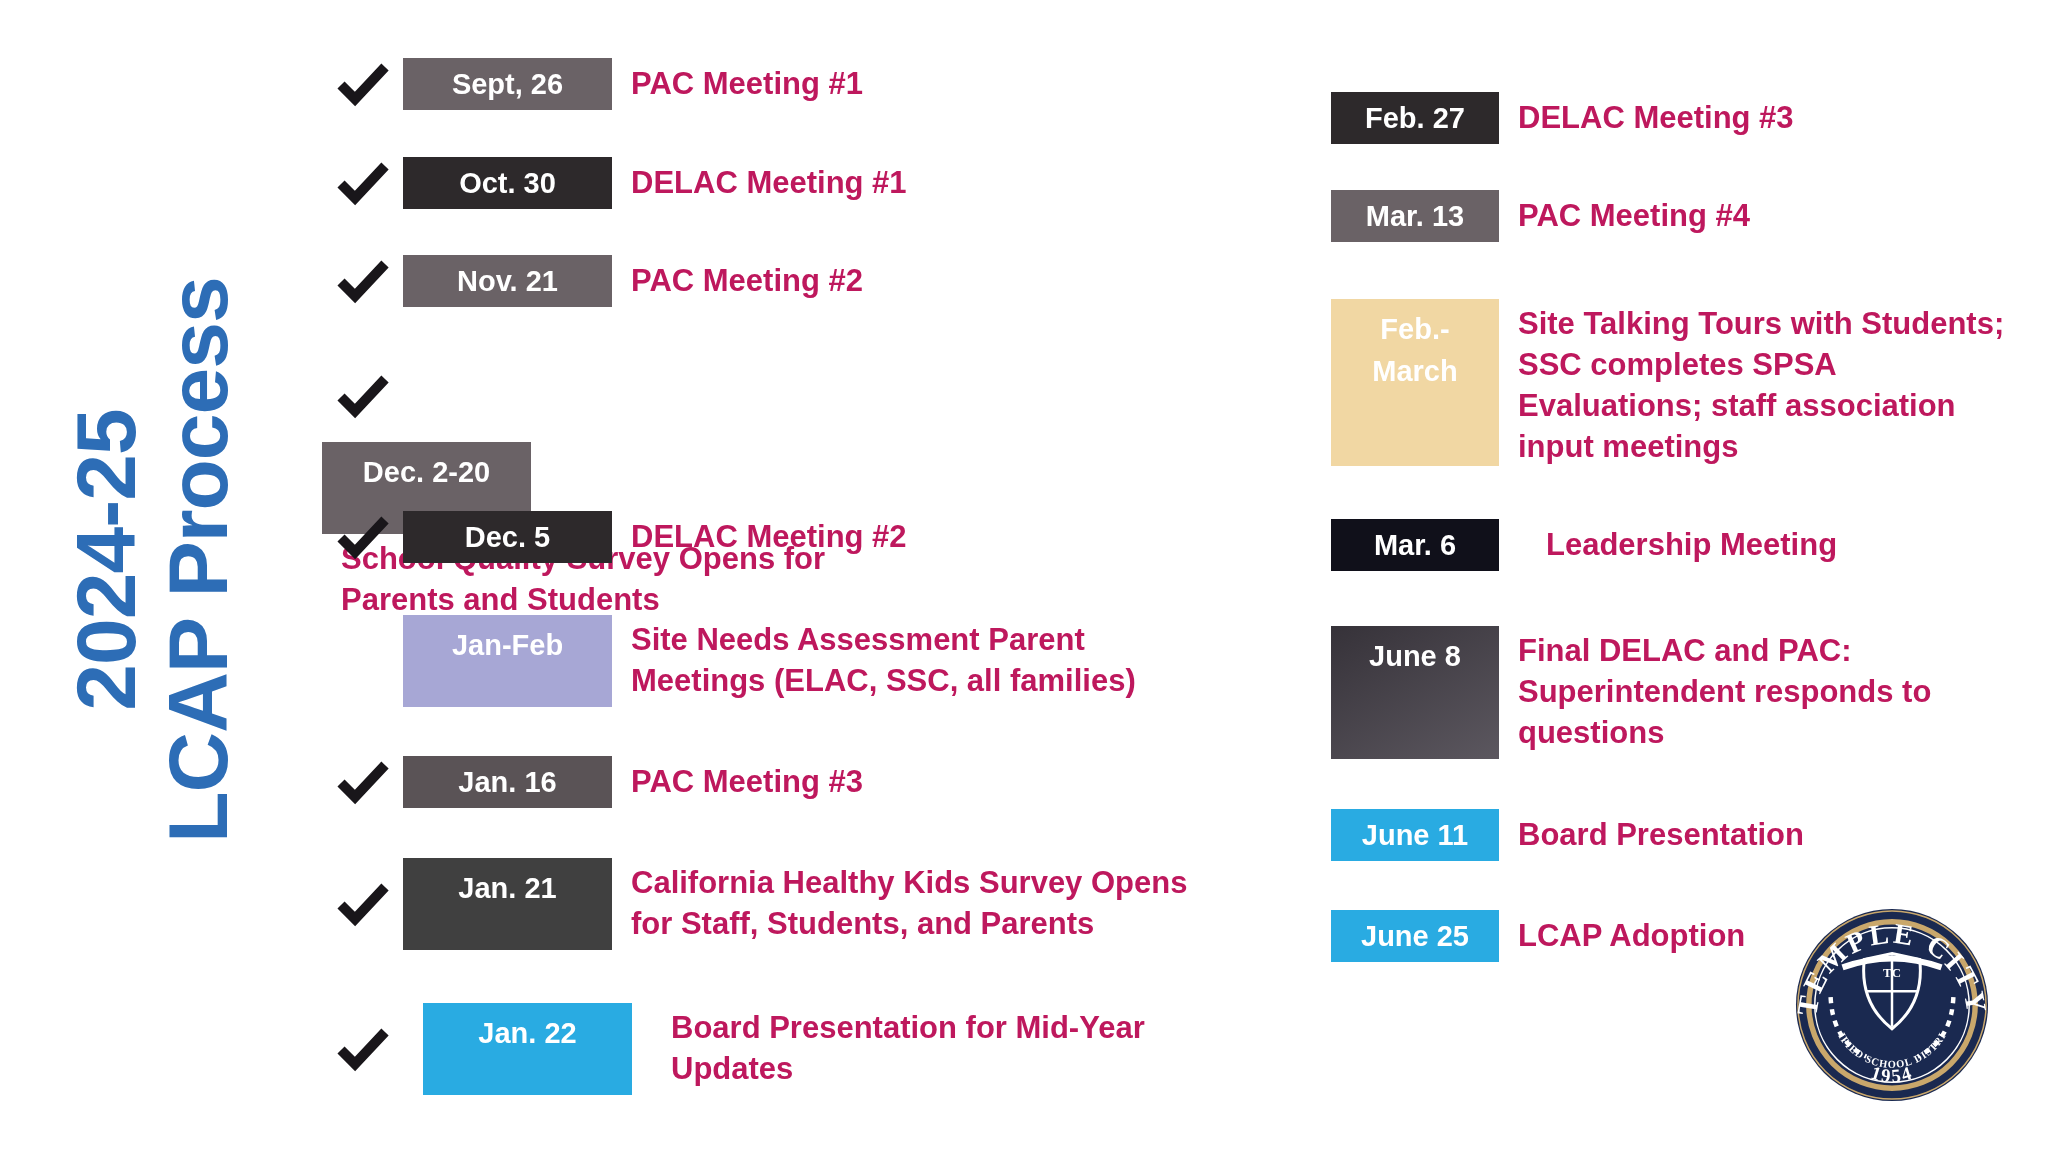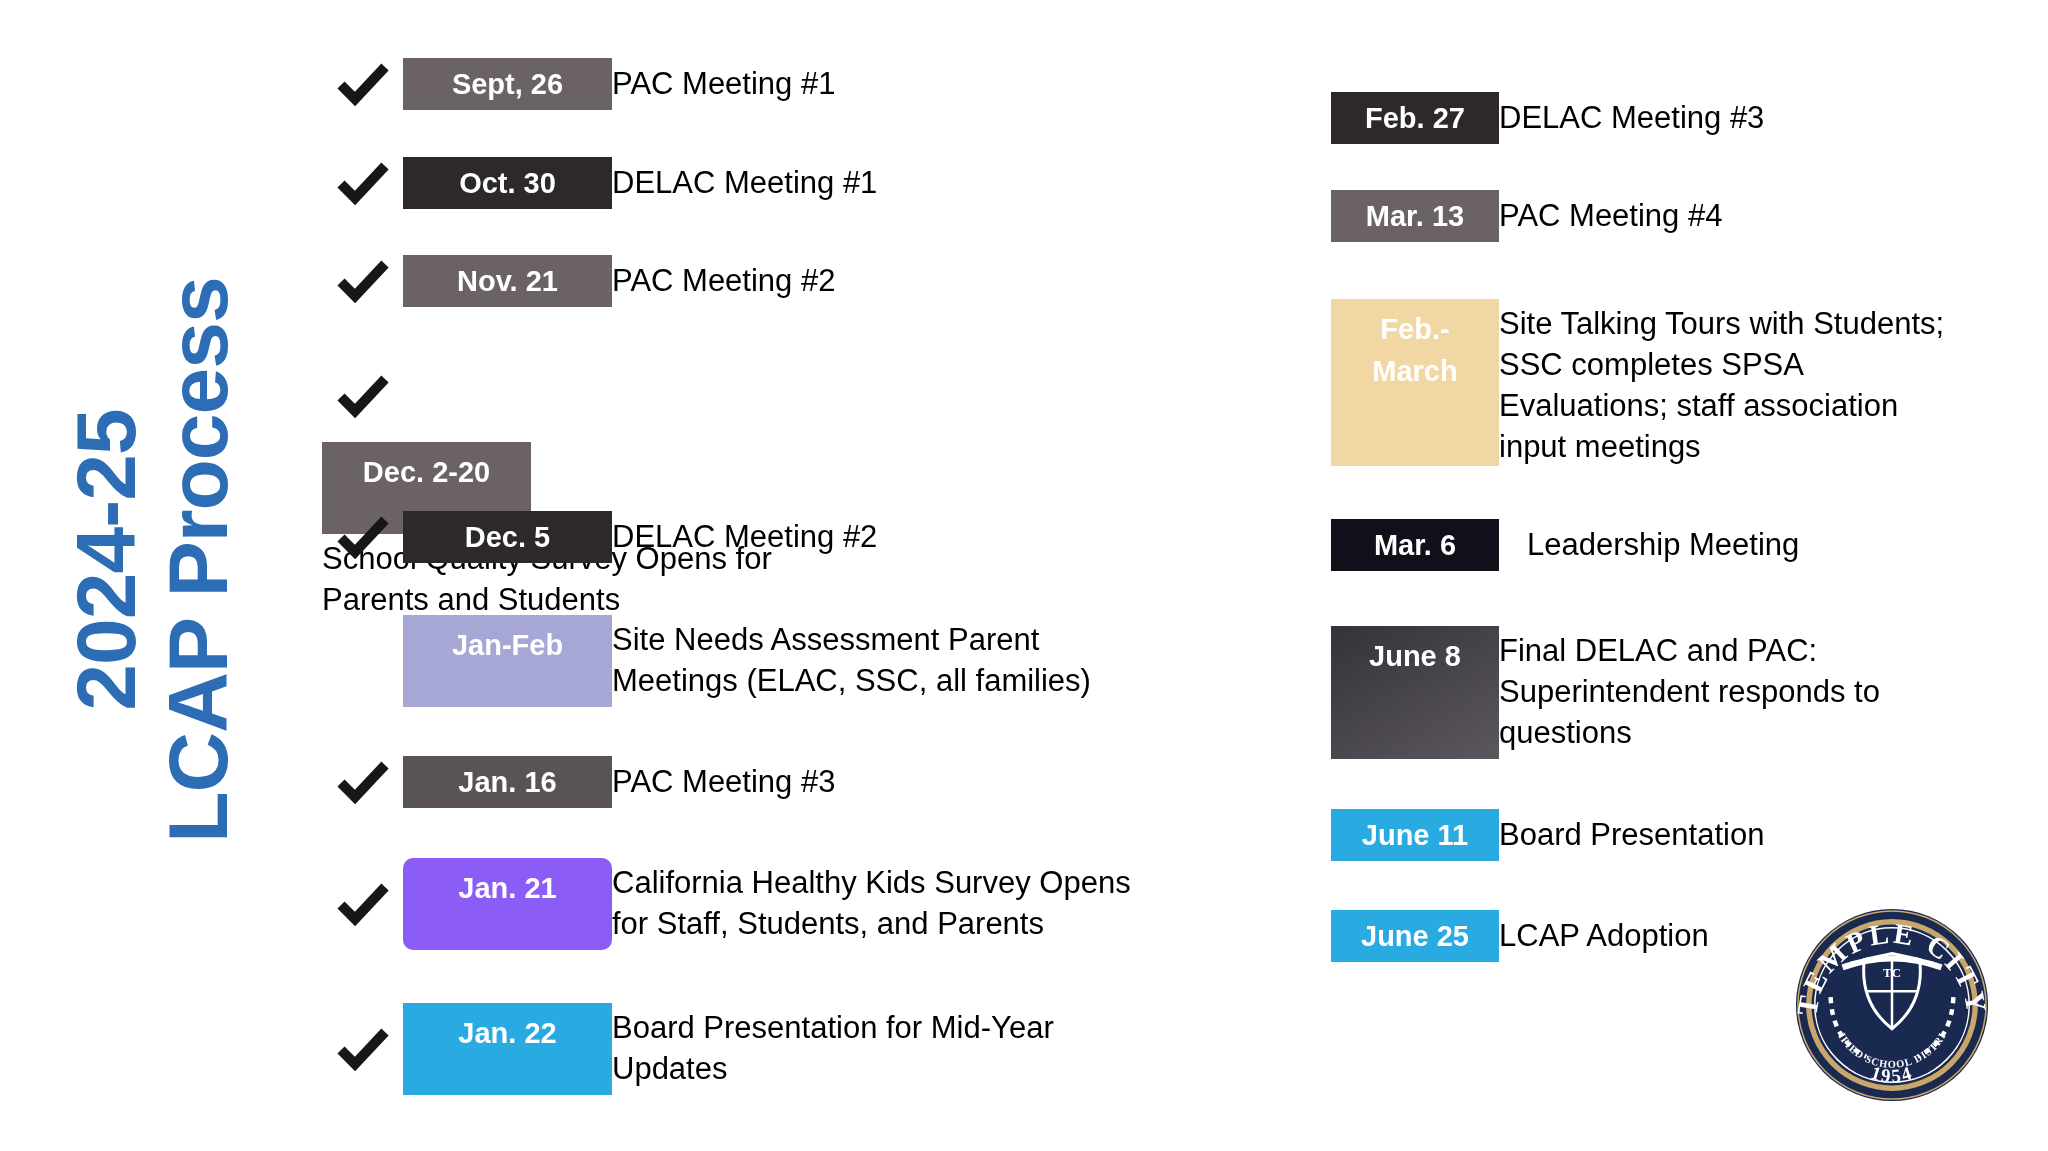--- a/index.html
+++ b/index.html
@@ -31,21 +31,21 @@
     display:flex; align-items:center; justify-content:center;
     color:#ffffff; font-weight:700; font-size:29px;
     white-space:pre-line; text-align:center; line-height:42px;
   }
   .badge-r { width:168px; }
   .row.tall .badge { align-items:flex-start; padding-top:9px; }
   .badge.grad {
     background-image:linear-gradient(150deg, rgba(0,0,0,0.22) 0%, rgba(255,255,255,0.12) 100%);
   }
   .event {
-    color:#000000; font-weight:400; font-size:31px;
+    margin-left:19px; color:#be185d; font-weight:700; font-size:31px;
     white-space:pre-line;
   }
   .h1 .event { line-height:var(--bh); }
   .row.tall .event { line-height:41px; padding-top:4px; }
 
   .checksvg { display:block; }
 
   
   .seal { position:absolute; left:1793px; top:906px; width:198px; height:198px; }
   .seal svg { display:block; width:100%; height:100%; }
@@ -128,26 +128,26 @@
     <span class="badge" style="background-color: rgb(90, 83, 86);">Jan. 16</span>
     <span class="event">PAC Meeting #3</span>
   </div>
 
   <div class="row h2 tall" style="left:322px; top:858px;">
     <span class="check">
         <svg class="checksvg" width="52" height="46" viewBox="0 0 52 46">
           <path d="M4 24 L18 38 L48 6" fill="none" stroke="#19161a" stroke-width="10"></path>
         </svg>
       </span>
-    <span class="badge" style="background-color: #8b5cf6; border-radius: 10px;">Jan. 21</span>
+    <span class="badge" style="background-color: #404040;">Jan. 21</span>
     <span class="event">California Healthy Kids Survey Opens
 for Staff, Students, and Parents</span>
   </div>
 
-  <div class="row h2 tall" style="left:322px; top:1003px;">
+  <div class="row h2 tall" style="left:322px; top:1003px;gap:20px;">
     <span class="check">
         <svg class="checksvg" width="52" height="46" viewBox="0 0 52 46">
           <path d="M4 24 L18 38 L48 6" fill="none" stroke="#19161a" stroke-width="10"></path>
         </svg>
       </span>
     <span class="badge" style="background-color: rgb(41, 171, 226);">Jan. 22</span>
     <span class="event">Board Presentation for Mid-Year
 Updates</span>
   </div>
 

